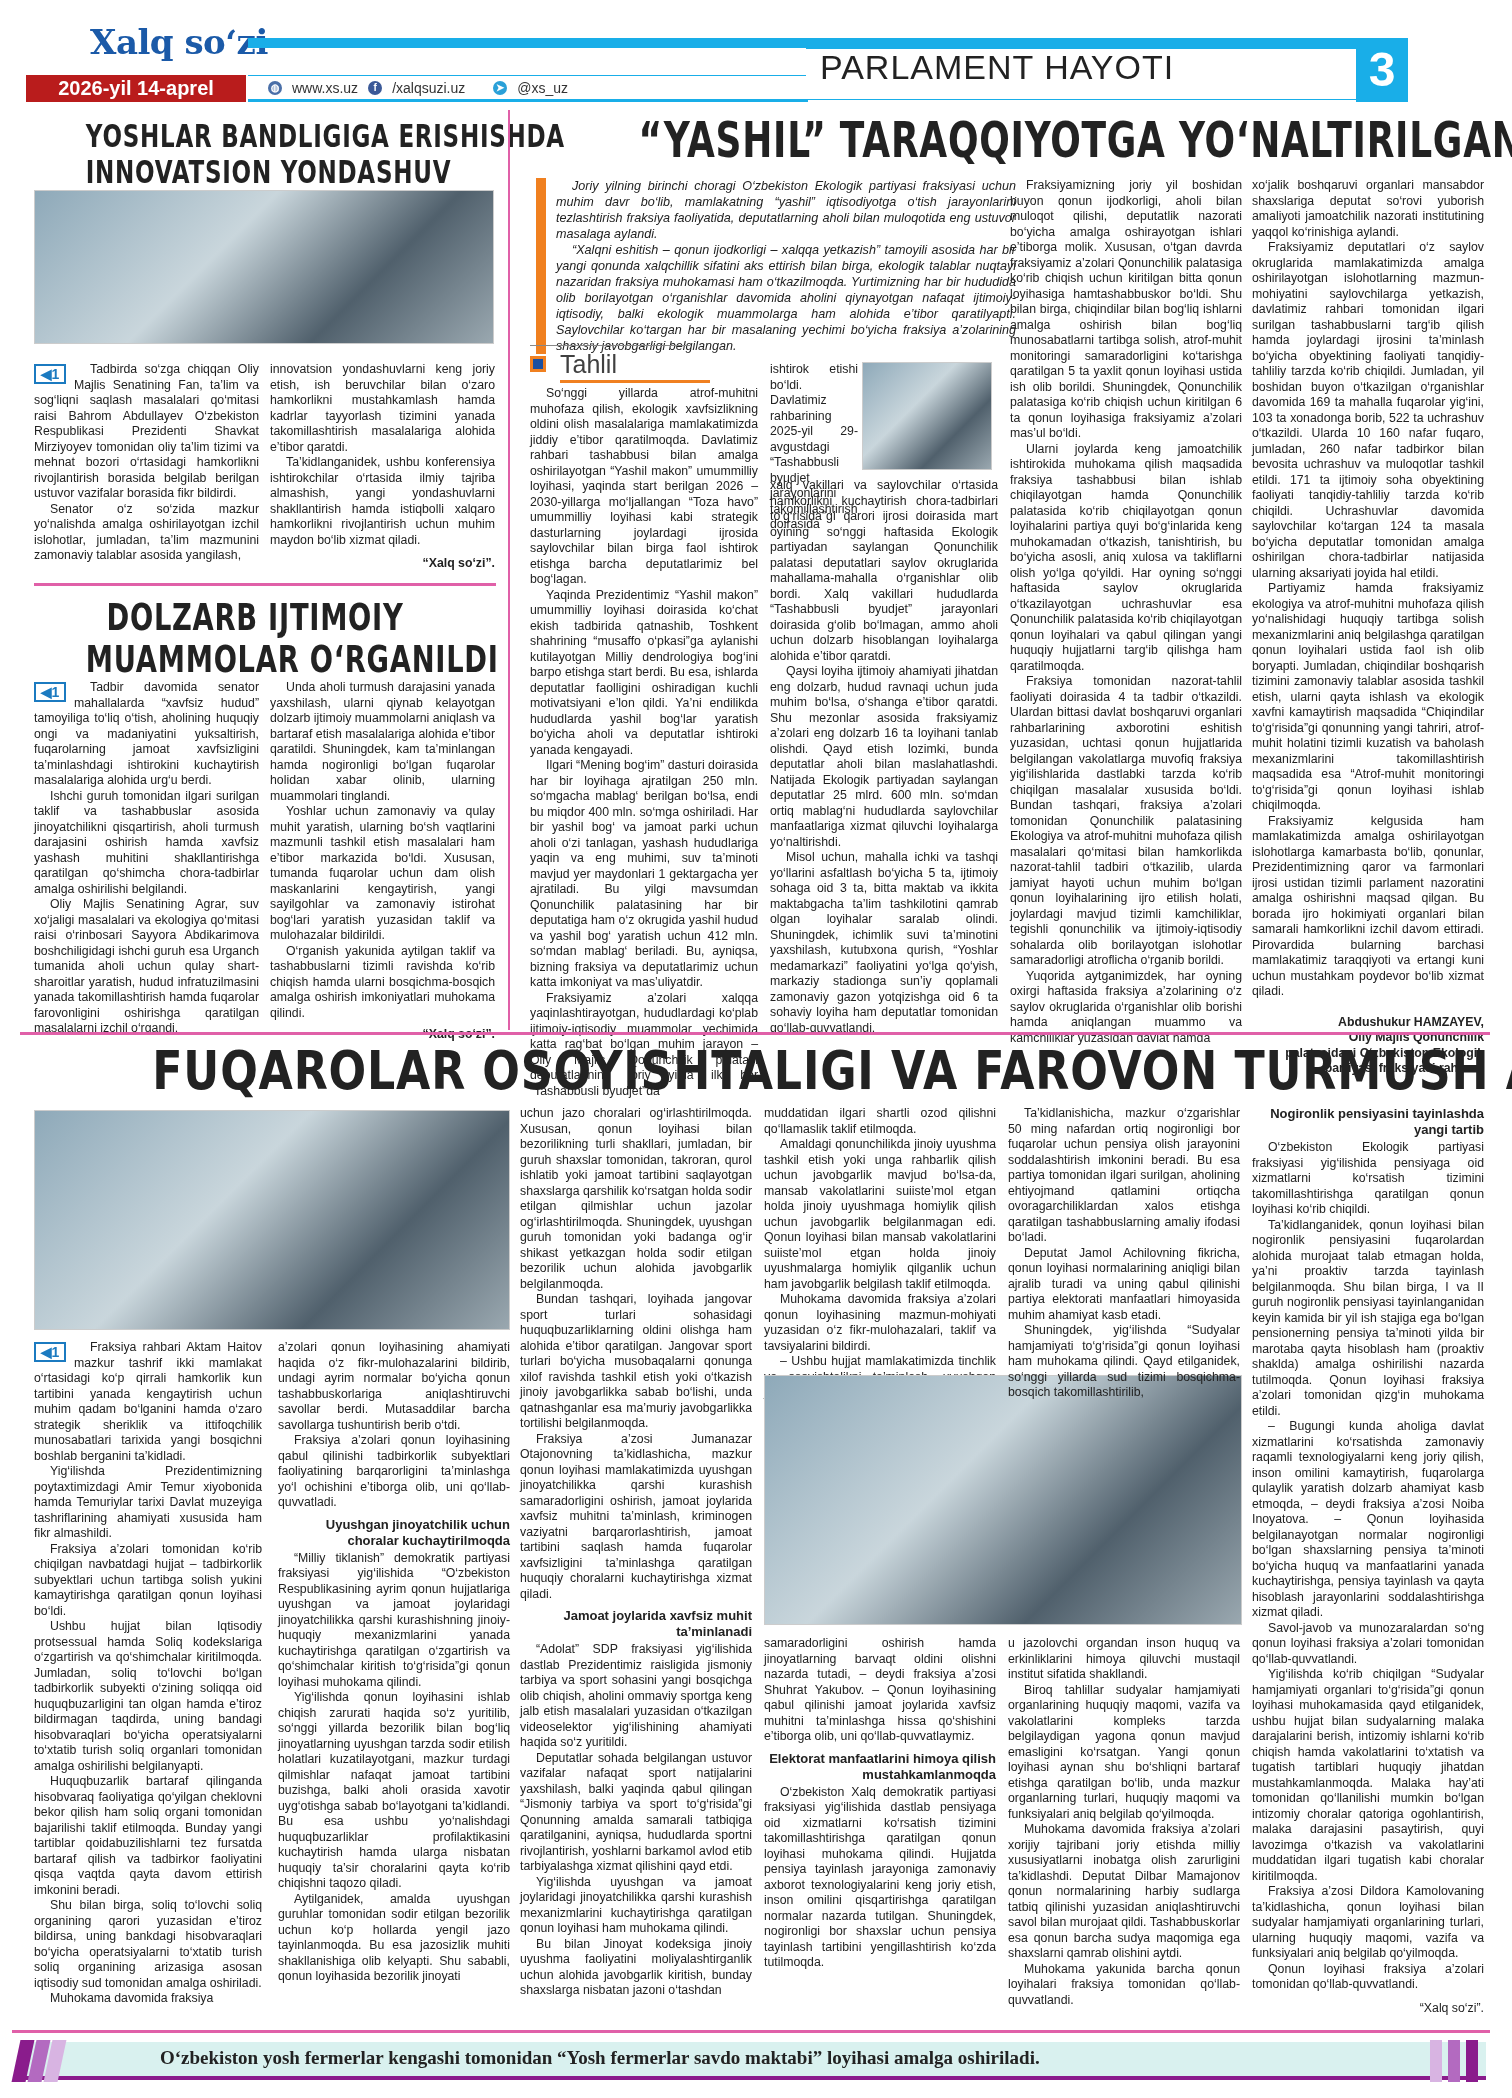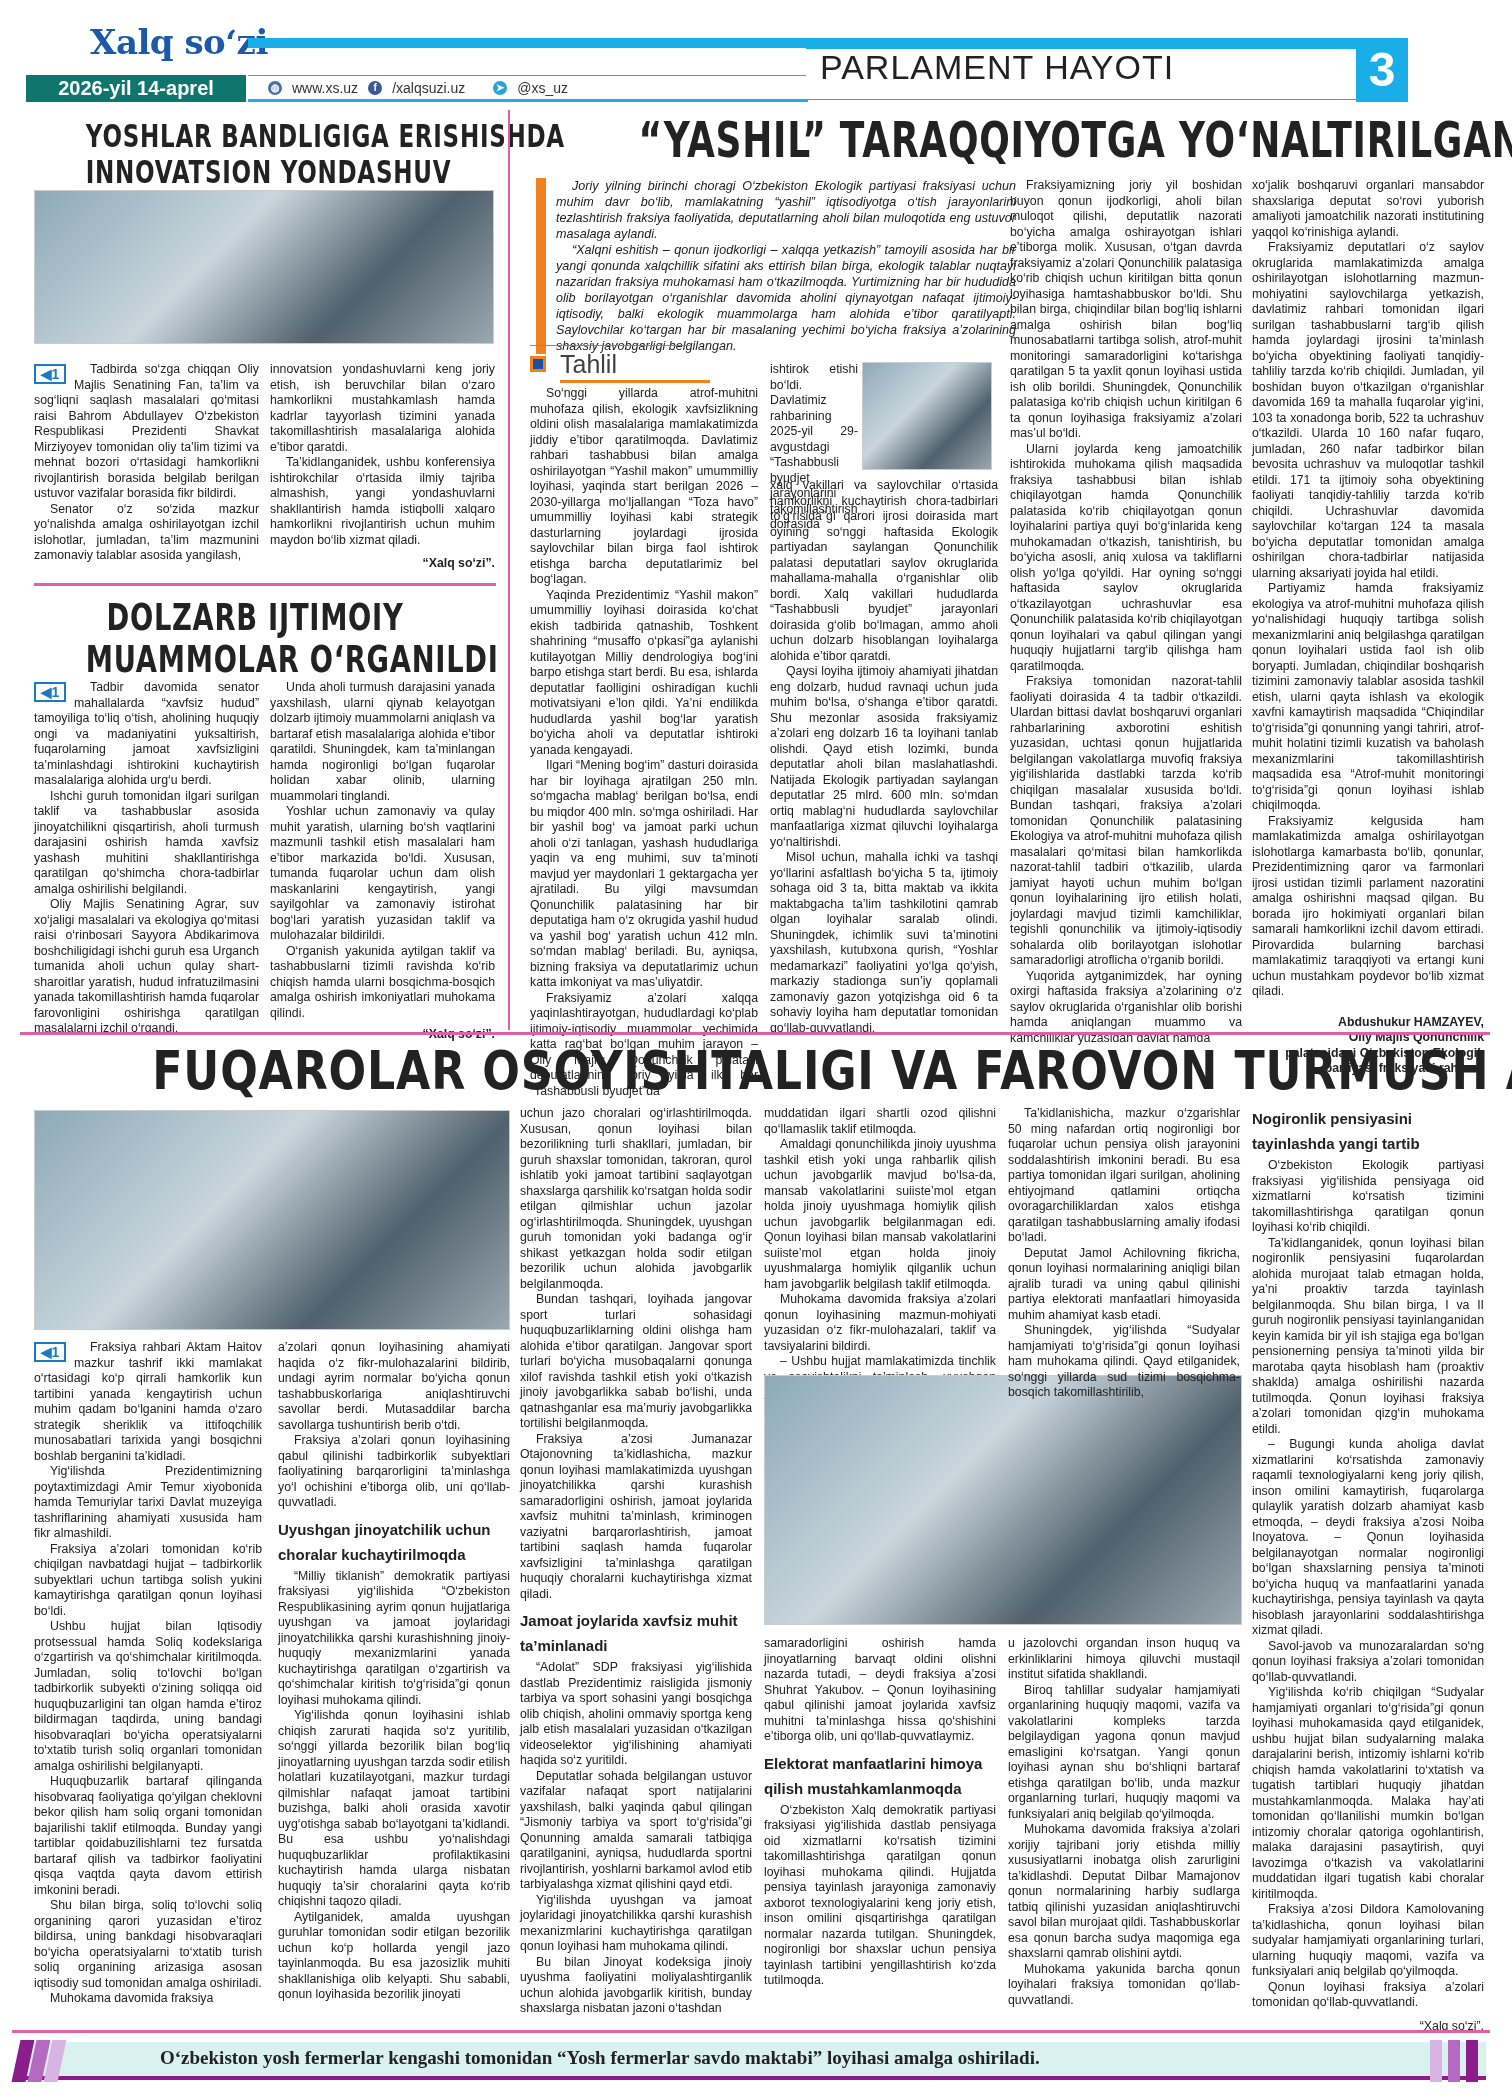--- a/index.html
+++ b/index.html
@@ -1,20 +1,20 @@
 <!DOCTYPE html>
 <html><head>
 <meta charset="utf-8">
 <style>
 *{box-sizing:border-box;margin:0;padding:0}
 body{width:1512px;height:2098px;background:#fff;position:relative;overflow:hidden;font-family:"Liberation Sans",sans-serif;color:#222}
 .abs{position:absolute}
 
 #logo{left:90px;top:22px;font-family:"DejaVu Serif",serif;font-weight:bold;font-size:34px;color:#1b5aa8;letter-spacing:-0.5px}
-#datebar{left:26px;top:75px;width:220px;height:27px;background:#0f766e;color:#fff;font-weight:bold;font-size:20px;text-align:center;line-height:27px}
+#datebar{left:26px;top:75px;width:220px;height:27px;background:#b91c1c;color:#fff;font-weight:bold;font-size:20px;text-align:center;line-height:27px}
 #topbar{left:248px;top:38px;width:1160px;height:10px;background:#19aee8}
 #webbar{left:248px;top:75px;width:560px;height:27px;border-top:1px solid #19aee8;border-bottom:3px solid #19aee8;font-size:14px;line-height:24px;padding-left:20px;color:#333;display:flex;gap:10px;align-items:center}
 .ico{display:inline-block;width:14px;height:14px;border-radius:50%;color:#fff;font-size:10px;text-align:center;line-height:14px;font-weight:bold}
 #sectionbox{left:806px;top:48px;width:550px;height:52px;background:#fff;border-top:1px solid #19aee8;border-bottom:1px solid #19aee8}
 #section{left:820px;top:48px;width:520px;text-align:left;font-size:34px;letter-spacing:1px;color:#222;font-weight:normal}
 #pagenum{left:1356px;top:38px;width:52px;height:64px;background:#19aee8;color:#fff;font-weight:bold;font-size:48px;text-align:center;line-height:64px}
 
 .hl{font-family:"DejaVu Sans",sans-serif;font-weight:bold;color:#222;text-align:center;transform:scaleX(0.72);transform-origin:center;letter-spacing:1px;white-space:nowrap}
 #h1{left:20px;top:118px;width:470px;font-size:32px;line-height:36px}
 #h2{left:500px;top:112px;width:990px;font-size:50px;line-height:56px}
@@ -22,21 +22,21 @@
 
 .vrule{width:2px;background:#e060a8}
 .hrule{height:3px;background:#e060a8}
 
 .photo{background:linear-gradient(135deg,#8ea9b9,#c9d6dc 40%,#50606c 70%,#9aa8b0);border:1px solid #ccc}
 
 .col{font-size:12.3px;line-height:15.5px;text-align:justify;color:#222}
 .col p{text-indent:16px}
 .ital{font-style:italic;font-size:12.6px;line-height:16px}
 .sig{text-align:right;font-weight:bold}
-.sub{font-weight:bold;font-size:15px;text-align:left;line-height:25px;margin:6px 0 2px}
+.sub{font-weight:bold;font-size:13px;text-align:right;line-height:16px;margin:6px 0 2px}
 .arrow{display:inline-block;width:32px;height:20px;border:2px solid #1b7ac0;color:#1b7ac0;font-weight:bold;font-size:14px;line-height:16px;text-align:center;float:left;margin:2px 8px 2px 0}
 #orangebar{left:536px;top:178px;width:10px;height:176px;background:#f08020}
 #tahlil{left:536px;top:350px;font-size:25px;font-weight:normal;color:#404040}
 #tahlilsq{left:530px;top:356px;width:16px;height:16px;background:#1b4fa0;border:3px solid #f08020}
 #tahlilline{left:560px;top:380px;width:150px;height:3px;background:#f08020}
 
 #footer{left:26px;top:2042px;width:1460px;height:38px;background:#d9f1ef;border-bottom:4px solid #8a1c8c}
 #footertext{left:160px;top:2047px;width:1200px;font-family:"Liberation Serif",serif;font-weight:bold;font-size:19px;color:#222}
 .chev{top:2040px;width:14px;height:42px;transform:skewX(-12deg)}
 </style>

